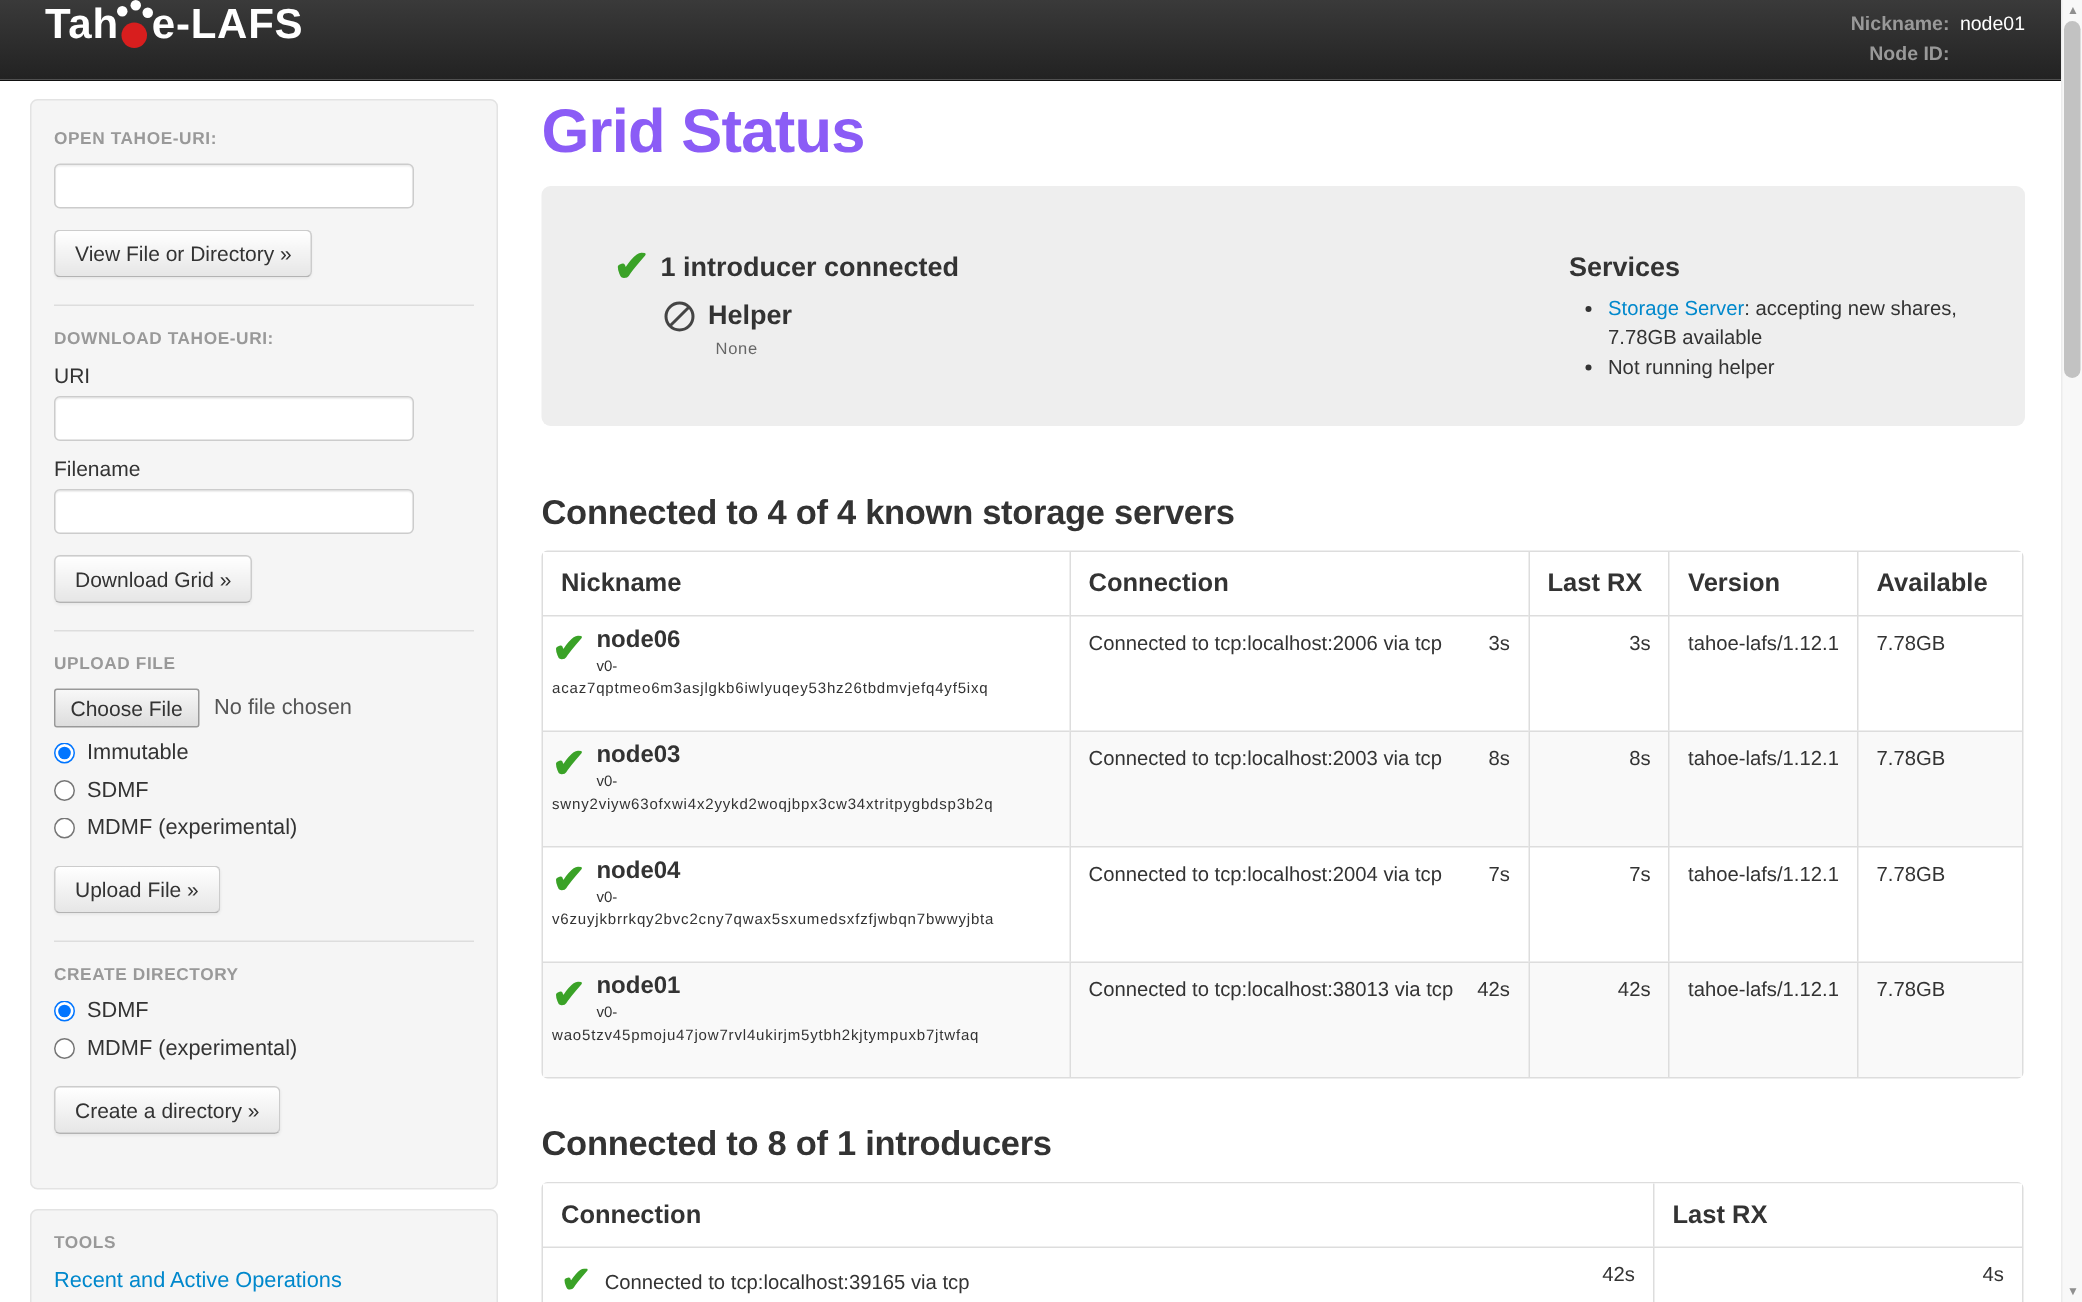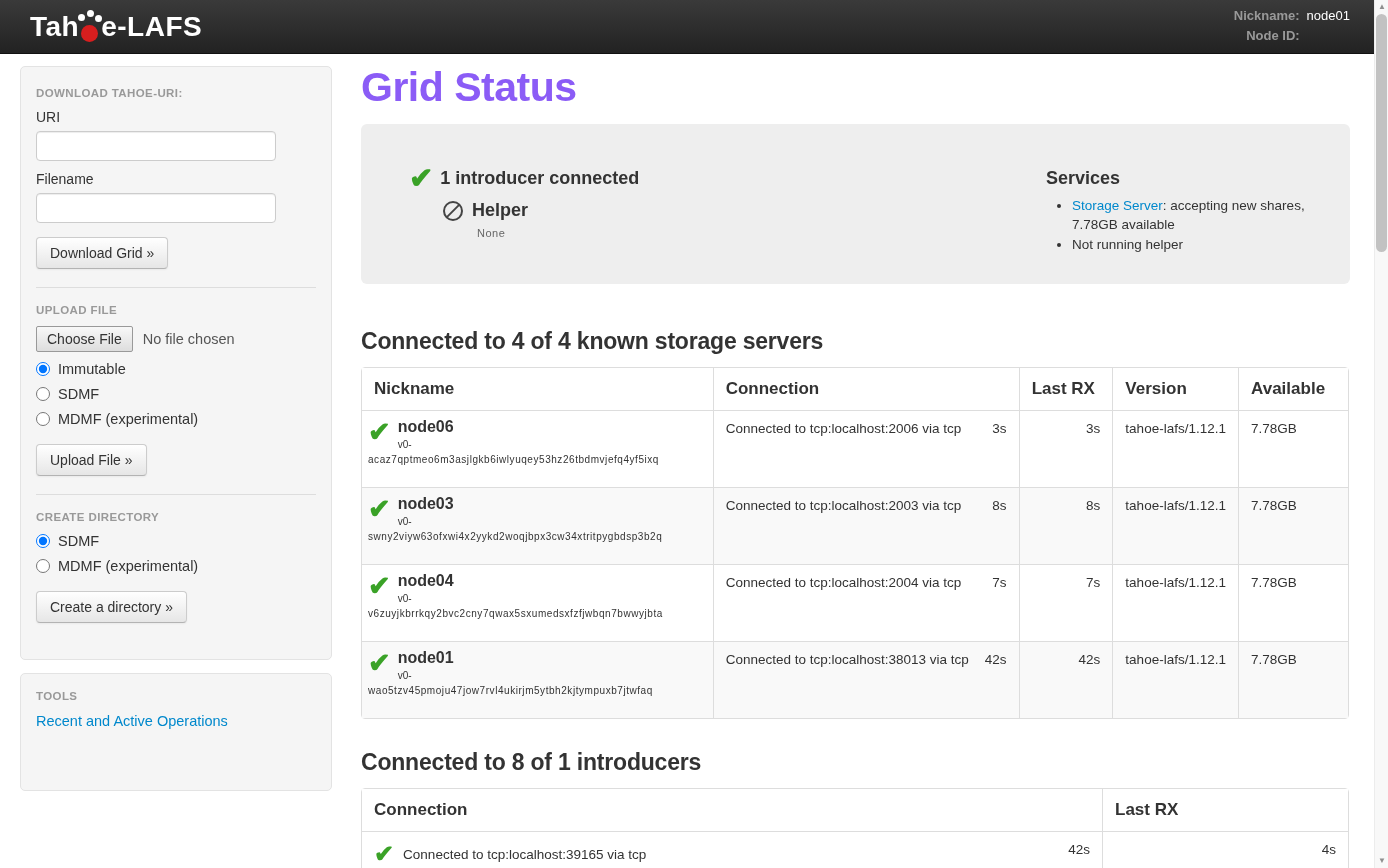--- a/index.html
+++ b/index.html
@@ -14,21 +14,21 @@
   
   .navbar {
     position: absolute; top: 0; left: 0;
     width: 1388px; height: 54px;
     background: linear-gradient(#3a3a3a, #222);
     border-bottom: 1px solid #111;
     z-index: 5;
   }
   .logo {
     position: absolute; left: 30px; top: 0;
-    height: 54px; display: flex; align-items: center;
+    height: 54px; display: flex; align-items: flex-start;
     color: #fff; font-size: 28px; font-weight: bold; letter-spacing: 0.5px;
   }
   .logo-o {
     position: relative; display: inline-block;
     width: 20px; height: 34px; margin: 0 1px;
   }
   .logo-o .dot-red {
     position: absolute; bottom: 2px; left: 1px;
     width: 17px; height: 17px; border-radius: 50%;
     background: #d81e1e;
@@ -221,20 +221,25 @@
   <div class="navbar-info">
     <span class="lbl">Nickname:</span>
     <span class="val">node01</span>
     <span class="lbl">Node ID:</span>
   </div>
 </div>
 
 <div class="sidebar">
   <div class="panel">
 
+    <div class="side-section">
+      <div class="side-label">OPEN TAHOE-URI:</div>
+      <input class="text-input" type="text" value="" style="">
+      <div><button class="btn">View File or Directory »</button></div>
+    </div>
 
     <div class="side-section">
       <div class="side-label">DOWNLOAD TAHOE-URI:</div>
       <div class="side-field-label">URI</div>
       <input class="text-input" type="text" value="" style="">
       <div class="side-field-label">Filename</div>
       <input class="text-input" type="text" value="" style="">
       <div><button class="btn">Download Grid »</button></div>
     </div>
 

